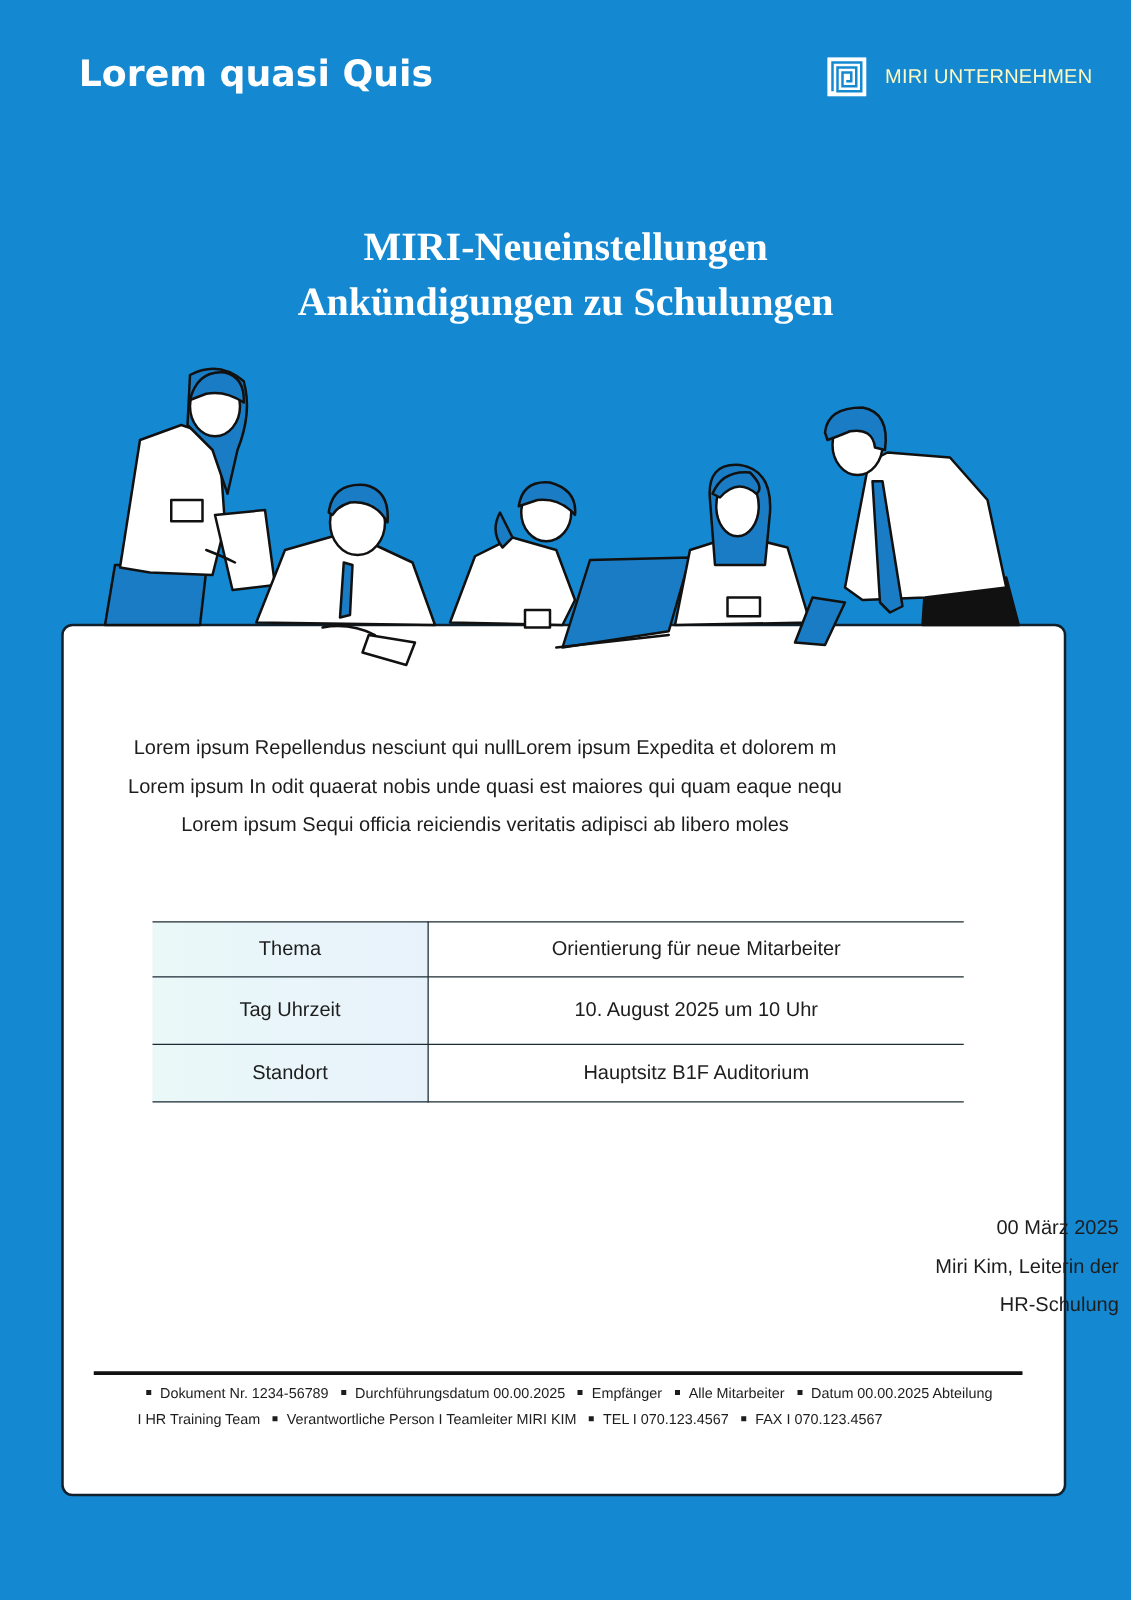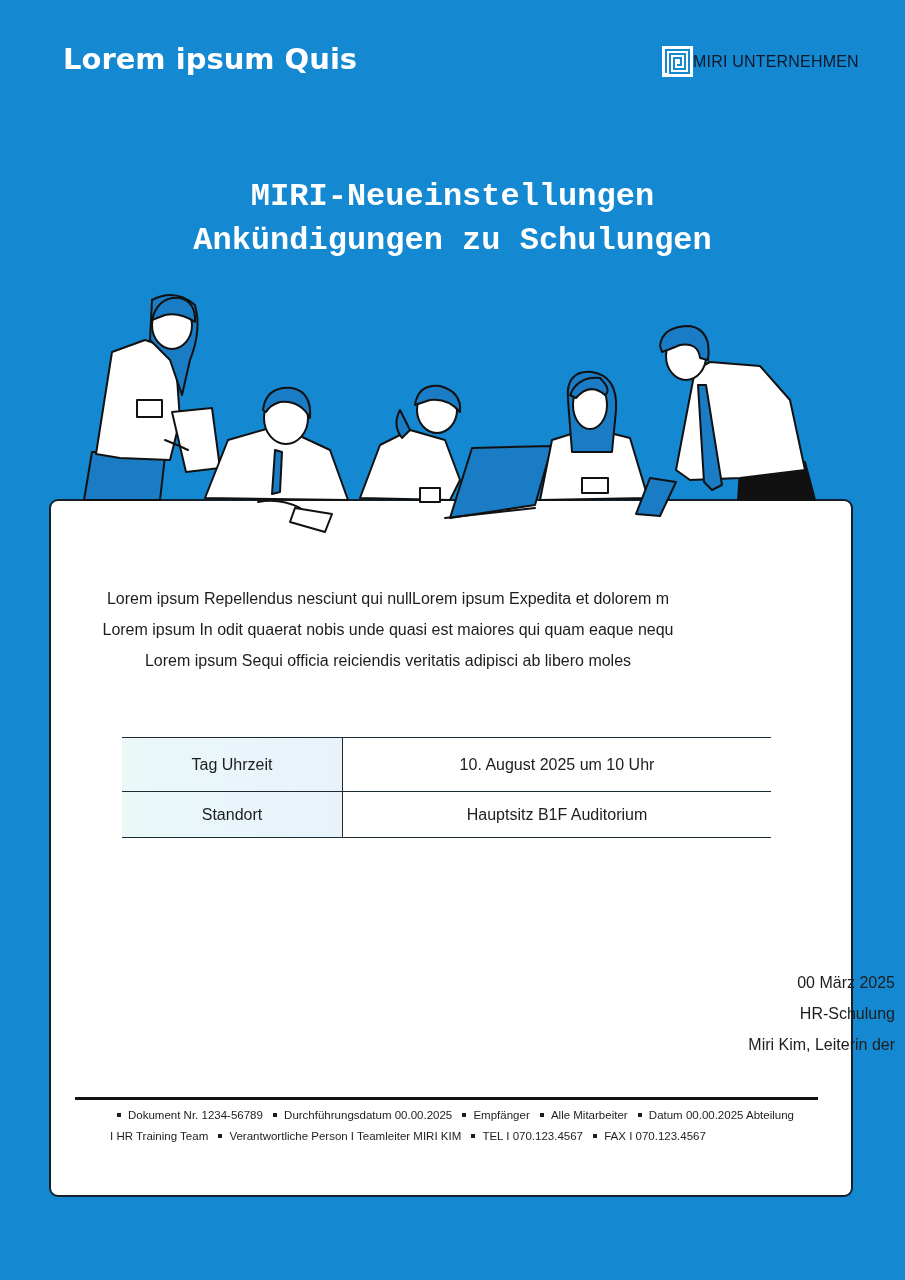--- a/index.html
+++ b/index.html
@@ -10,26 +10,26 @@
     font-family: "Liberation Sans", "DejaVu Sans", sans-serif;
   }
   .brand {
     position: absolute; left: 63px; top: 42px;
     color: #ffffff; font-size: 29px; font-weight: bold;
     font-family: "DejaVu Sans", sans-serif; letter-spacing: 0px;
   }
   .logo { position: absolute; left: 662px; top: 46px; display: flex; align-items: center; }
   .logo-mark { width: 31px; height: 31px; background: #ffffff; position: relative; }
   .logo-mark svg { display:block; }
-  .logo-text { color: #0f172a; font-size: 16px; letter-spacing: 0.2px;
+  .logo-text { margin-left: 15px; color: #fef9c3; font-size: 16px; letter-spacing: 0.2px;
     font-family: "Liberation Sans", sans-serif; }
   .title {
     position: absolute; left: 0; width: 905px; top: 175px;
     text-align: center; color: #ffffff; font-weight: bold; font-size: 32px; line-height: 44px;
-    font-family: Liberation Mono, monospace;
+    font-family: Liberation Serif, serif;
   }
   .illus { position: absolute; left: 0; top: 285px; width: 905px; height: 250px; }
   .card {
     position: absolute; left: 49px; top: 499px; width: 800px; height: 694px;
     background: #ffffff; border: 2px solid #11202b; border-radius: 9px;
   }
   .intro {
     position: absolute; left: 0; width: 776px; top: 583px; text-align: center;
     color: #1d1d1d; font-size: 16px; line-height: 31px;
     font-family: "Liberation Sans", sans-serif;
@@ -53,21 +53,21 @@
   .footer {
     position: absolute; left: 110px; width: 685px; top: 1105px; 
     color: #1d1d1d; font-size: 11.5px; line-height: 21px;
     font-family: "Liberation Sans", sans-serif;
   }
   .bullet { display: inline-block; width: 4px; height: 4px; background: #1d1d1d; vertical-align: middle; margin: 0 7px 2px 7px; }
 </style>
 </head>
 <body>
 
-<div class="brand">Lorem ipsum Quis</div>
+<div class="brand">Lorem quasi Quis</div>
 
 <div class="logo">
   <div class="logo-mark">
     <svg width="31" height="31" viewBox="0 0 31 31">
       <rect x="0" y="0" width="31" height="31" fill="#ffffff"></rect>
       <path d="M4 27 V4 H27 V27 H8 V8 H23 V23 H12 V12 H19 V19 H15" fill="none" stroke="#1489d2" stroke-width="2"></path>
     </svg>
   </div>
   <span class="logo-text">MIRI UNTERNEHMEN</span>
 </div>
@@ -132,35 +132,39 @@
 </svg>
 
 <div class="intro">
   <div>Lorem ipsum Repellendus nesciunt qui nullLorem ipsum Expedita et dolorem m</div>
   <div>Lorem ipsum In odit quaerat nobis unde quasi est maiores qui quam eaque nequ</div>
   <div>Lorem ipsum Sequi officia reiciendis veritatis adipisci ab libero moles</div>
 </div>
 
 <table class="info-table">
   <tbody>
+      <tr style="height:44px">
+    <td class="label">Thema</td>
+    <td>Orientierung für neue Mitarbeiter</td>
+  </tr>
   <tr style="height:54px">
     <td class="label">Tag Uhrzeit</td>
     <td>10. August 2025 um 10 Uhr</td>
   </tr>
   <tr style="height:46px">
     <td class="label">Standort</td>
     <td>Hauptsitz B1F Auditorium</td>
   </tr>
 </tbody>
   </table>
 
 <div class="sign">
   <div>00 März 2025</div>
+  <div>Miri Kim, Leiterin der</div>
   <div>HR-Schulung</div>
-  <div>Miri Kim, Leiterin der</div>
 </div>
 
 <div class="footer-rule"></div>
 
 <div class="footer">
   <span class="bullet"></span><span>Dokument Nr. 1234-56789</span>
   <span class="bullet"></span><span>Durchführungsdatum 00.00.2025</span>
   <span class="bullet"></span><span>Empfänger</span>
   <span class="bullet"></span><span>Alle Mitarbeiter</span>
   <span class="bullet"></span><span>Datum 00.00.2025</span>

